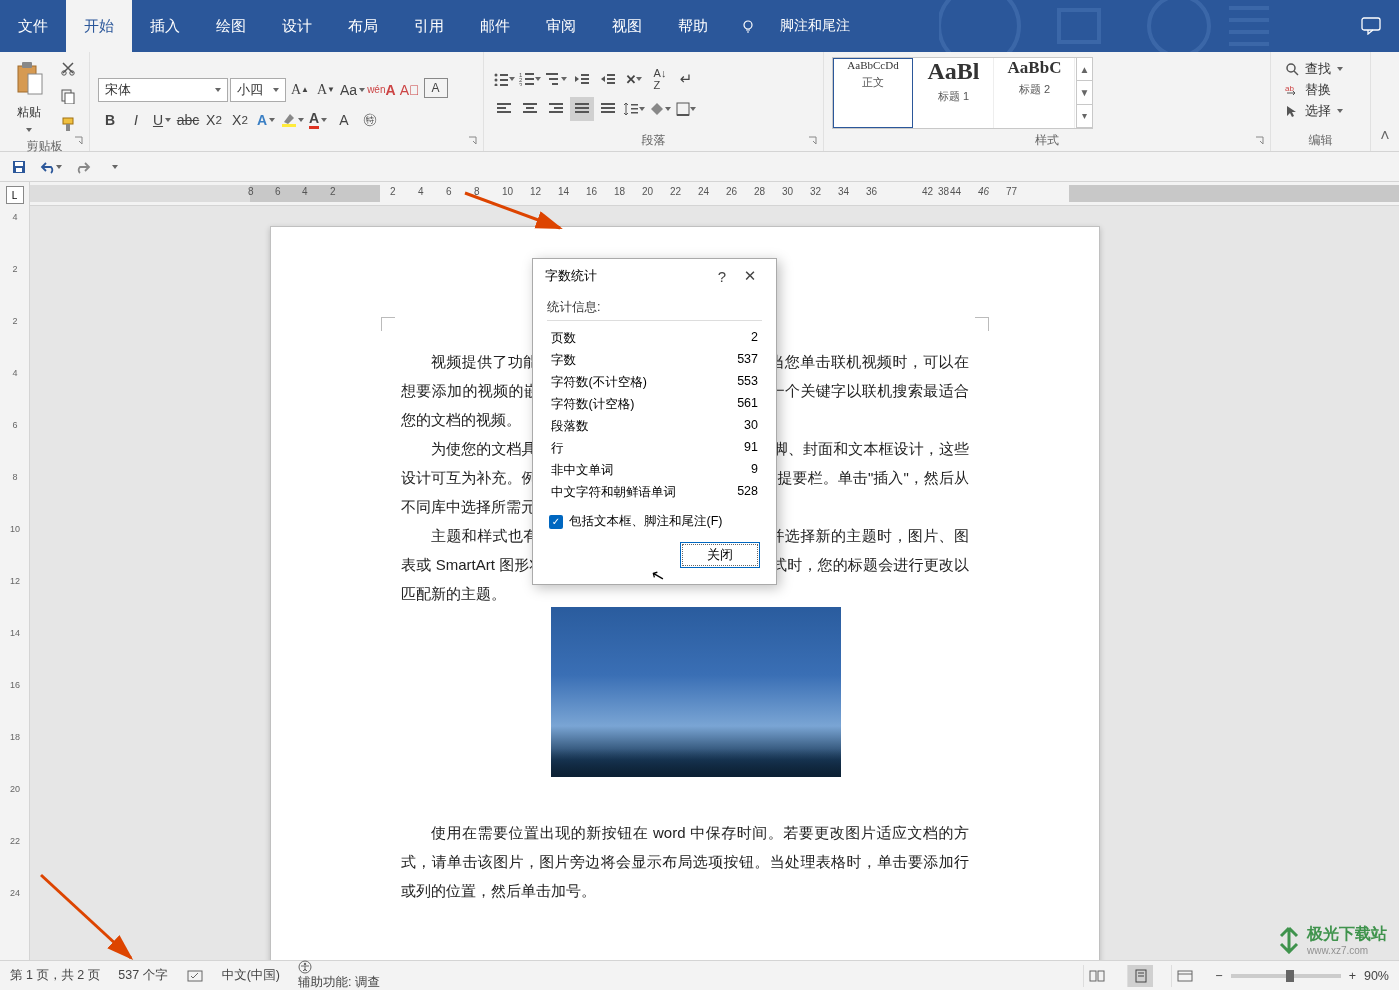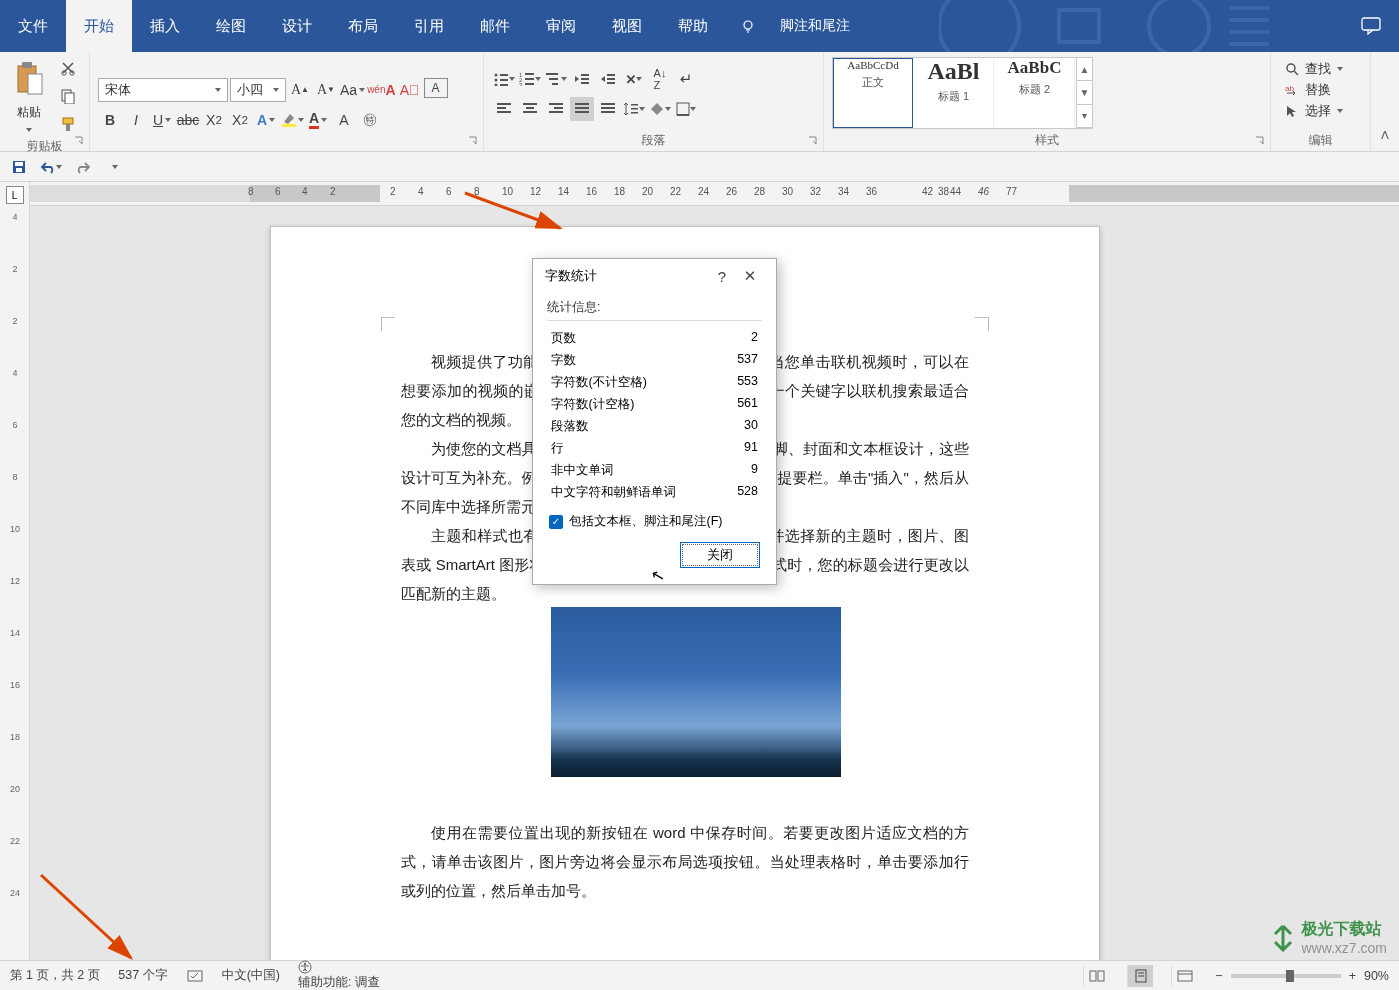--- a/index.html
+++ b/index.html
@@ -80,21 +80,21 @@
 
 
 .statusbar { position:absolute; bottom:0; left:0; right:0; height:30px; background:#f3f3f3; border-top:1px solid #d4d4d4; display:flex; align-items:center; font-size:12.5px; color:#444; padding: 0 10px; gap:18px;}
 .statusbar .spacer { flex:1; }
 .statusbar .vbtn { width:26px; height:22px; display:flex; align-items:center; justify-content:center; border-left:1px solid #ddd; color:#666;}
 .statusbar .vbtn.active { background:#d0d0d0; }
 .statusbar .zoom { display:flex; align-items:center; gap:8px;}
 .statusbar .zslider { width:110px; height:4px; background:#ccc; position:relative; }
 .statusbar .zslider .thumb { position:absolute; left:50%; top:-4px; width:8px; height:12px; background:#666;}
 .watermark { position:absolute; right:12px; bottom:34px; font-size:16px; font-weight:bold; color:#2e8b3d; opacity:0.9; display:flex; align-items:center; gap:4px; z-index:5;}
-.watermark .sub { font-size:14px; color:#888; font-weight:normal;}
+.watermark .sub { font-size:10px; color:#888; font-weight:normal;}
 
 svg { display:block; }
 .caret-d { width:0;height:0;border-left:3px solid transparent;border-right:3px solid transparent;border-top:4px solid #666; display:inline-block;}
 </style>
 </head>
 <body>
 
 <div class="titlebar">
   <div class="tab">文件</div>
   <div class="tab active">开始</div>

